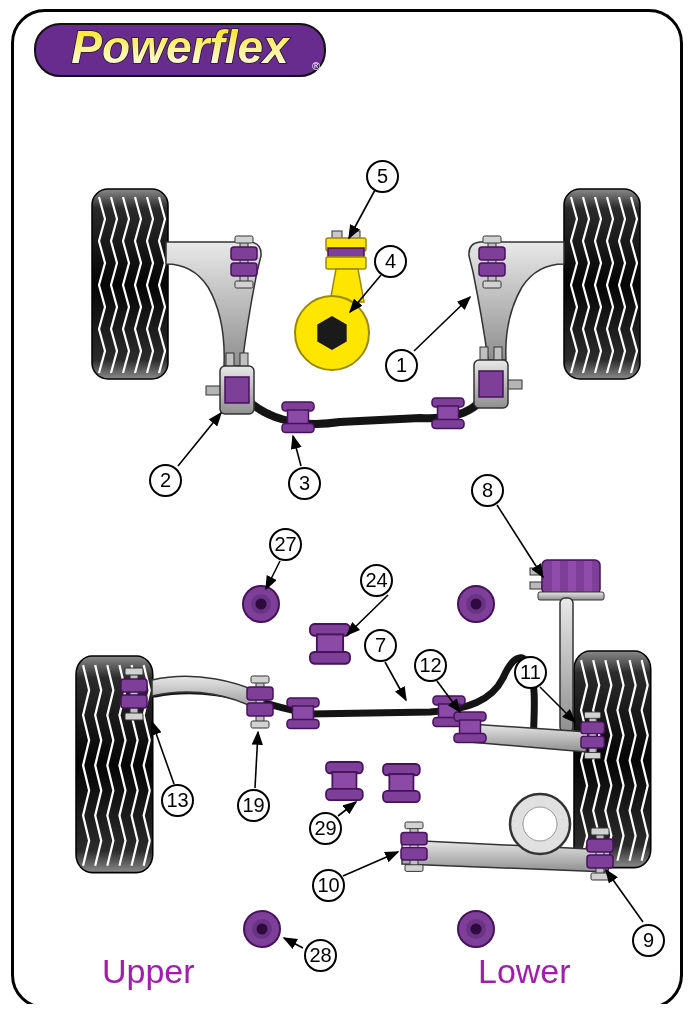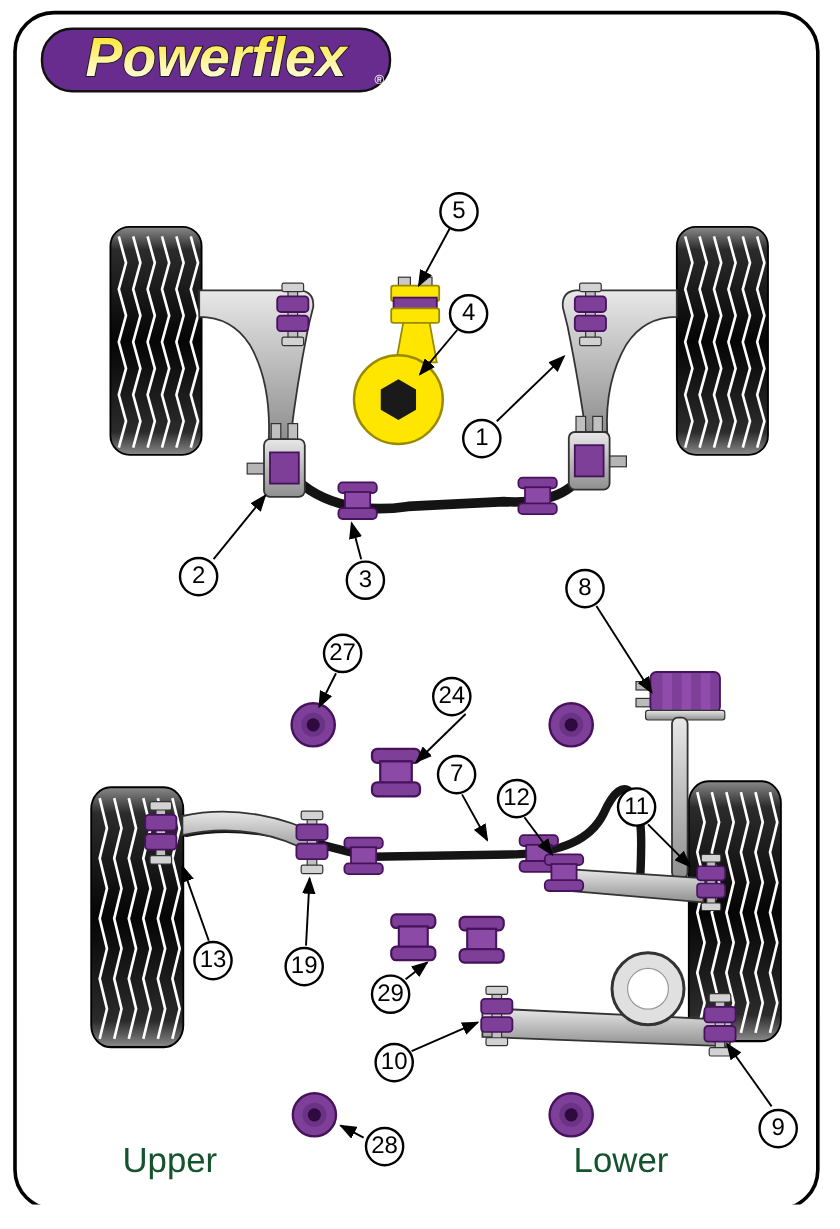--- a/index.html
+++ b/index.html
@@ -13,21 +13,21 @@
   }
   .artwork { position:absolute; left:0; top:0; z-index:1; }
   .title-block { position:absolute; left:379px; top:26px; z-index:2; color:#000; }
   .title-line { font-size:27px; line-height:30px; white-space:nowrap; }
   .callout {
     position:absolute; width:33px; height:33px; box-sizing:border-box;
     border:2.5px solid #000; border-radius:50%; background:#fff;
     display:flex; align-items:center; justify-content:center;
     font-size:20px; color:#000; z-index:3;
   }
-  .footer-label { position:absolute; font-size:29px; color:#14532d; z-index:2; }
+  .footer-label { position:absolute; font-size:34px; color:#a21caf; z-index:2; }
 </style>
 </head>
 <body>
 
 <div class="page">
   <div class="frame"></div>
 
   <svg class="artwork" width="700" height="1024" viewBox="0 0 700 1024">
     <defs>
       <linearGradient id="gradTire" x1="0" y1="0" x2="0" y2="1">

